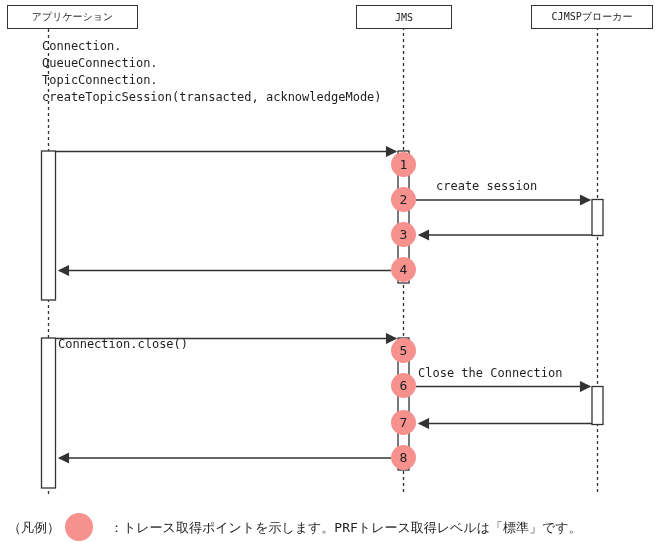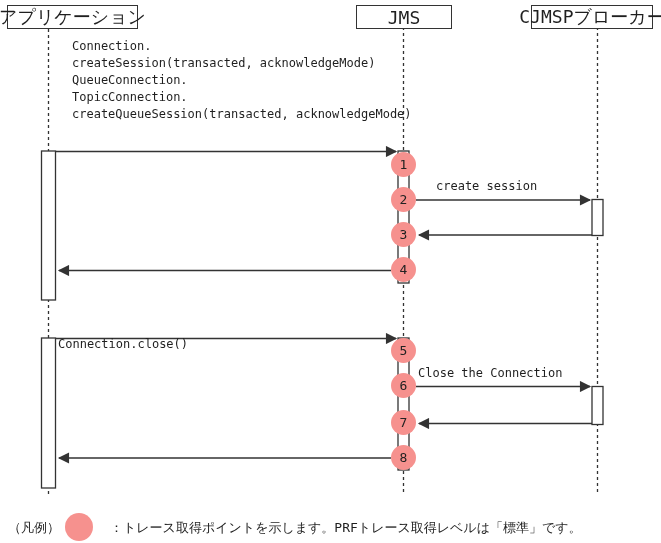--- a/index.html
+++ b/index.html
@@ -5,27 +5,27 @@
   html,body{margin:0;padding:0;background:#fff;}
   .stage{
     position:relative;width:661px;height:543px;background:#ffffff;
     font-family:"DejaVu Sans Mono","Liberation Sans",sans-serif;
     color:#1f1f1f;overflow:hidden;
   }
   svg.layer{position:absolute;left:0;top:0;}
   .actor-box{
     position:absolute;height:24px;border:1.5px solid #333;background:#fff;
     display:flex;align-items:center;justify-content:center;
-    font-size:18px;white-space:nowrap;box-sizing:border-box;
+    font-size:10px;white-space:nowrap;box-sizing:border-box;
   }
   .actor-application{left:7px;top:5px;width:131px;}
   .actor-jms{left:356px;top:5px;width:96px;}
   .actor-broker{left:531px;top:5px;width:122px;}
   .msg-lines{
-    position:absolute;left:72px;top:38px;font-size:12px;line-height:17px;white-space:nowrap;
+    position:absolute;left:42px;top:38px;font-size:12px;line-height:17px;white-space:nowrap;
   }
   .msg-label{position:absolute;font-size:12px;white-space:nowrap;}
   .lbl-create-session{left:418px;top:179px;margin-left:18px;}
   .lbl-connection-close{left:58px;top:319px;margin-top:18px;}
   .lbl-close-connection{left:418px;top:366px;}
   .trace-point{
     position:absolute;left:391px;width:25px;height:25px;border-radius:50%;
     background:#f6918e;display:flex;align-items:center;justify-content:center;
     font-size:13px;color:#222;
   }
@@ -76,24 +76,23 @@
   </div>
   <div class="actor-box actor-jms">
     <span>JMS</span>
   </div>
   <div class="actor-box actor-broker">
     <span>CJMSPブローカー</span>
   </div>
 
   <div class="msg-lines">
     <div>Connection.</div>
-    <div>createSession(transacted, acknowledgeMode)</div>
     <div>QueueConnection.</div>
     <div>TopicConnection.</div>
-    <div>createQueueSession(transacted, acknowledgeMode)</div>
+    <div>createTopicSession(transacted, acknowledgeMode)</div>
   </div>
 
   <div class="msg-label lbl-create-session">create session</div>
   <div class="msg-label lbl-connection-close">Connection.close()</div>
   <div class="msg-label lbl-close-connection">Close the Connection</div>
 
   <div class="trace-point tp-1" style="background-color: rgb(246, 145, 142);">
     <span>1</span>
   </div>
   <div class="trace-point tp-2" style="background-color: rgb(246, 145, 142);">

